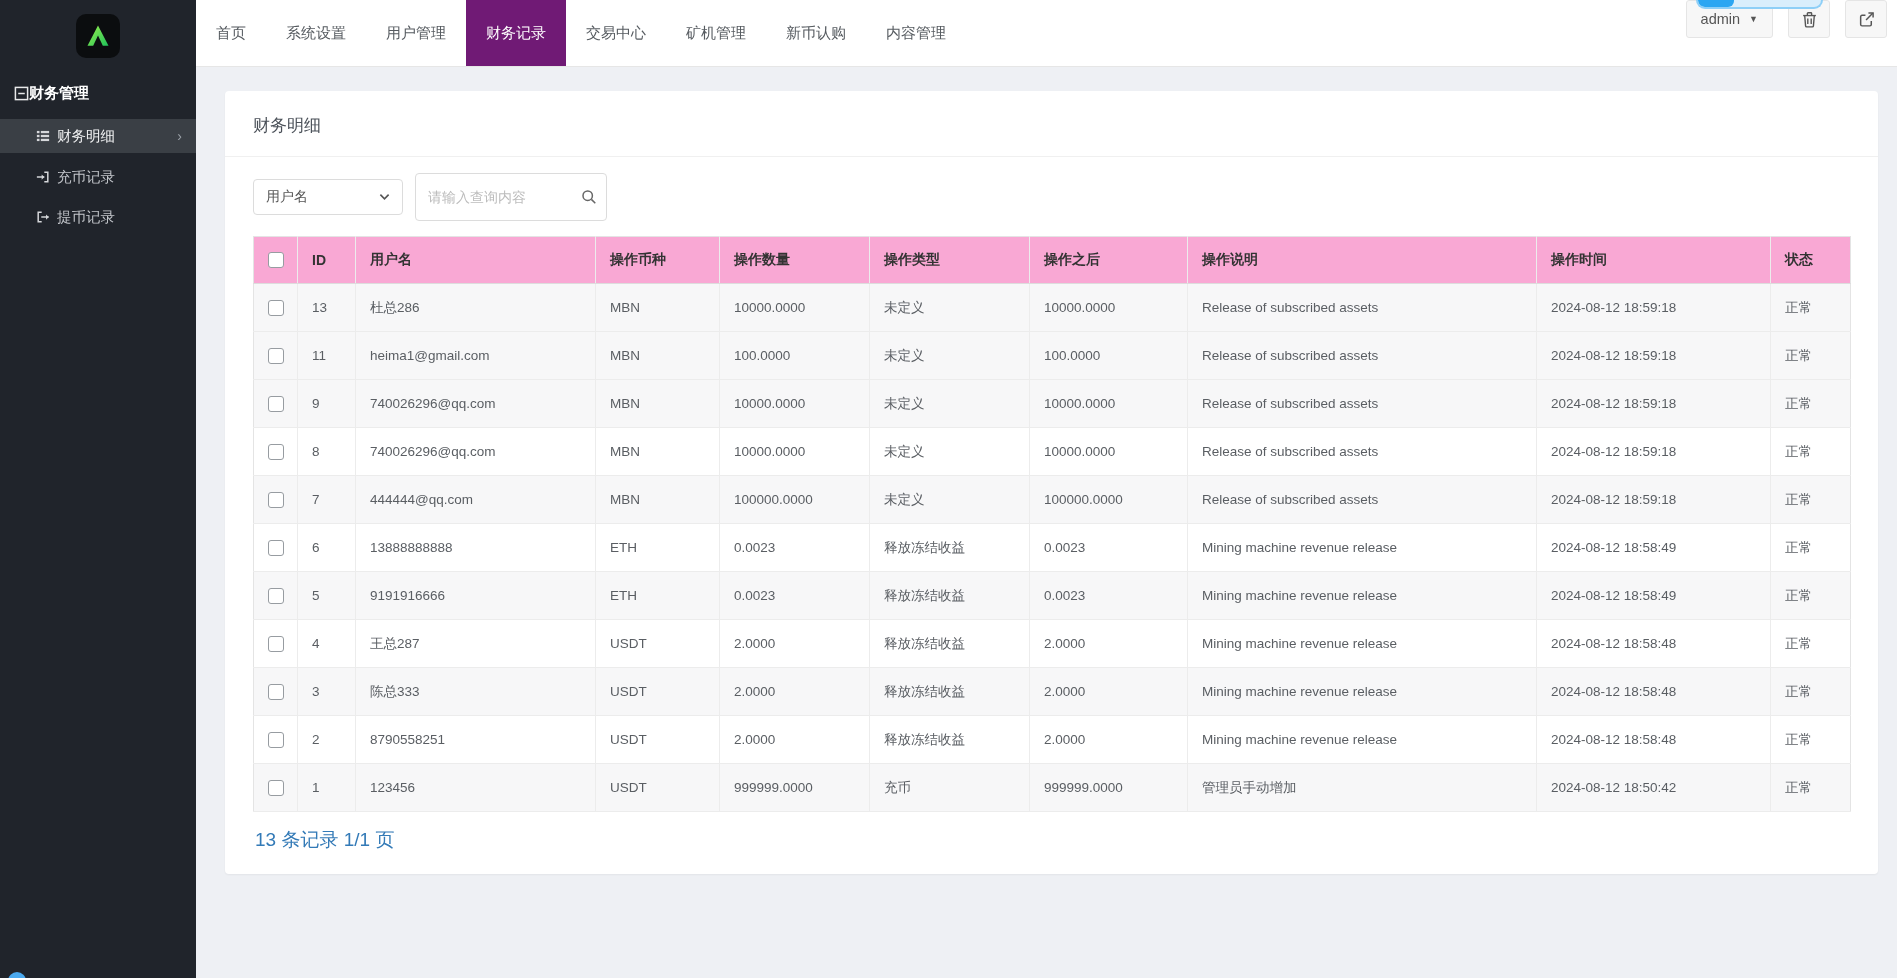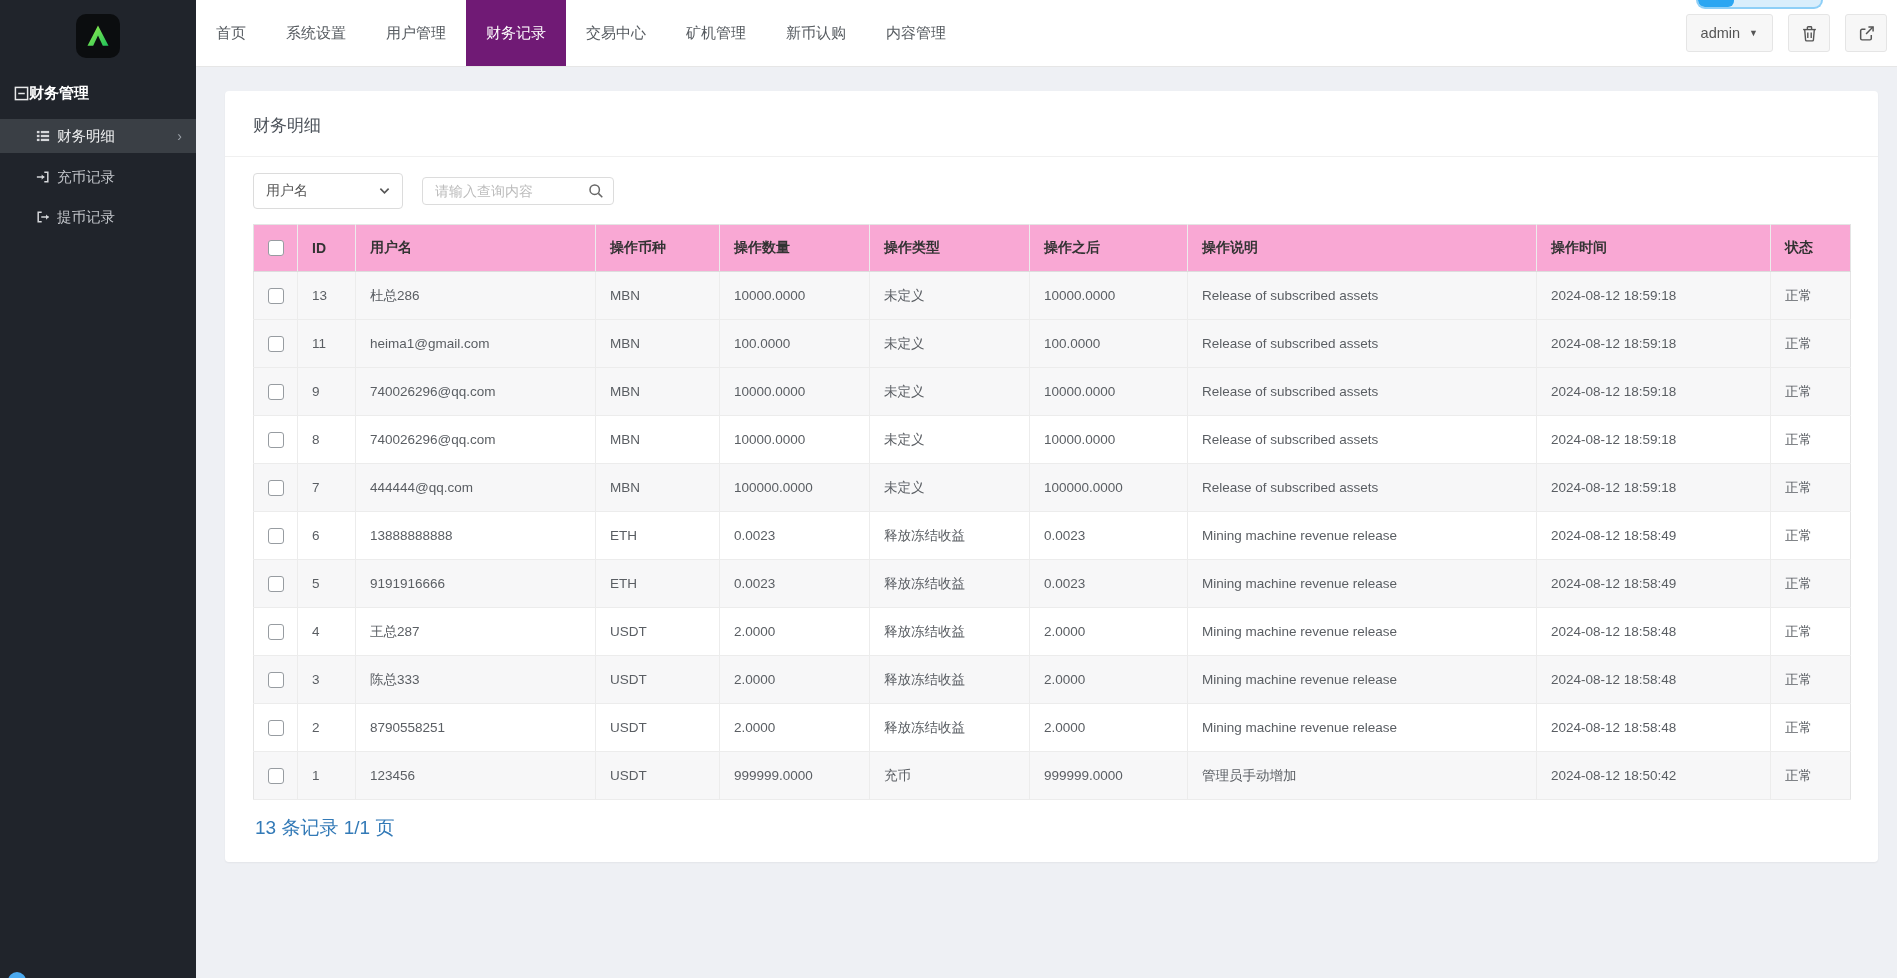--- a/index.html
+++ b/index.html
@@ -20,37 +20,37 @@
   .bottom-circle { position:absolute; left:8px; bottom:-12px; width:18px; height:18px; border-radius:50%; background:#4aa9ef; }
 
   
   .main { flex:1; display:flex; flex-direction:column; height:100%; position:relative; }
 
   
   .topbar { height:67px; background:#ffffff; border-bottom:1px solid #e6e6e6; display:flex; align-items:stretch; justify-content:space-between; position:relative; }
   .topnav { display:flex; align-items:stretch; }
   .nav-item { display:flex; align-items:center; padding:16px 20px; font-size:15px; color:#565b60; cursor:pointer; }
   .nav-item.active { background:#701a75; color:#ffffff; }
-  .topbar-right { display:flex; align-items:center; gap:15px; padding-right:10px; }
+  .topbar-right { display:flex; align-items:flex-start; gap:15px; padding-right:10px; }
   .admin-btn { height:38px; background:#f7f7f7; border:1px solid #e5e5e5; border-radius:3px; padding:0 14px; font-size:14.5px; color:#555; display:flex; align-items:center; gap:9px; cursor:pointer; font-family:inherit; }
   .admin-btn .caret { font-size:9px; color:#555; }
   .icon-btn { width:42px; height:38px; background:#f7f7f7; border:1px solid #e5e5e5; border-radius:3px; display:flex; align-items:center; justify-content:center; cursor:pointer; color:#555; }
   .tooltip-frag { position:absolute; top:0; right:74px; width:127px; height:9px; background:#d9eefc; border:2px solid #8ecff7; border-top:none; border-radius:0 0 9px 9px; overflow:hidden; }
   .tooltip-frag .tf-solid { position:absolute; left:0; top:0; width:36px; height:100%; background:#2ba6f2; border-radius:0 0 6px 6px; }
 
   
   .content { flex:1; padding:24px 19px 0 29px; }
   .card { background:#ffffff; border-radius:4px; box-shadow:0 1px 2px rgba(0,0,0,0.05); width:1653px; }
   .card-title { font-size:17px; color:#4a5058; padding:23px 28px 19px 28px; border-bottom:1px solid #f0f0f0; }
   .card-body { padding:16px 28px 0 28px; }
 
   .filter-row { display:flex; align-items:center; gap:12px; margin-bottom:15px; }
   .select-box { width:150px; height:36px; border:1px solid #dcdcdc; border-radius:4px; display:flex; align-items:center; justify-content:space-between; padding:0 12px; font-size:14px; color:#555; cursor:pointer; background:#fff; }
   .select-box svg { color:#555; }
-  .search-box { position:relative; width:192px; height:28px;margin-left:7px; }
+  .search-box { position:relative; width:192px; height:48px; }
   .search-box input { width:100%; height:100%; border:1px solid #dcdcdc; border-radius:4px; padding:0 34px 0 12px; font-size:14px; color:#555; outline:none; font-family:inherit; }
   .search-box input::placeholder { color:#bcbcbc; }
   .search-icon { position:absolute; right:10px; top:50%; transform:translateY(-50%); color:#666; cursor:pointer; display:inline-flex; }
 
   
   table { border-collapse:collapse; table-layout:fixed; width:1597px; border:1px solid #e4e4e4; font-size:13.5px; }
   th, td { text-align:left; padding:0 14px; border-right:1px solid #ececec; border-bottom:1px solid #ececec; overflow:hidden; white-space:nowrap; }
   th:last-child, td:last-child { border-right:none; }
   th { height:47px; color:#333; font-size:14px; font-weight:bold; background:#f9a8d4; border-bottom:1px solid #dddddd; }
   td { height:48px; color:#5a5e63; }

